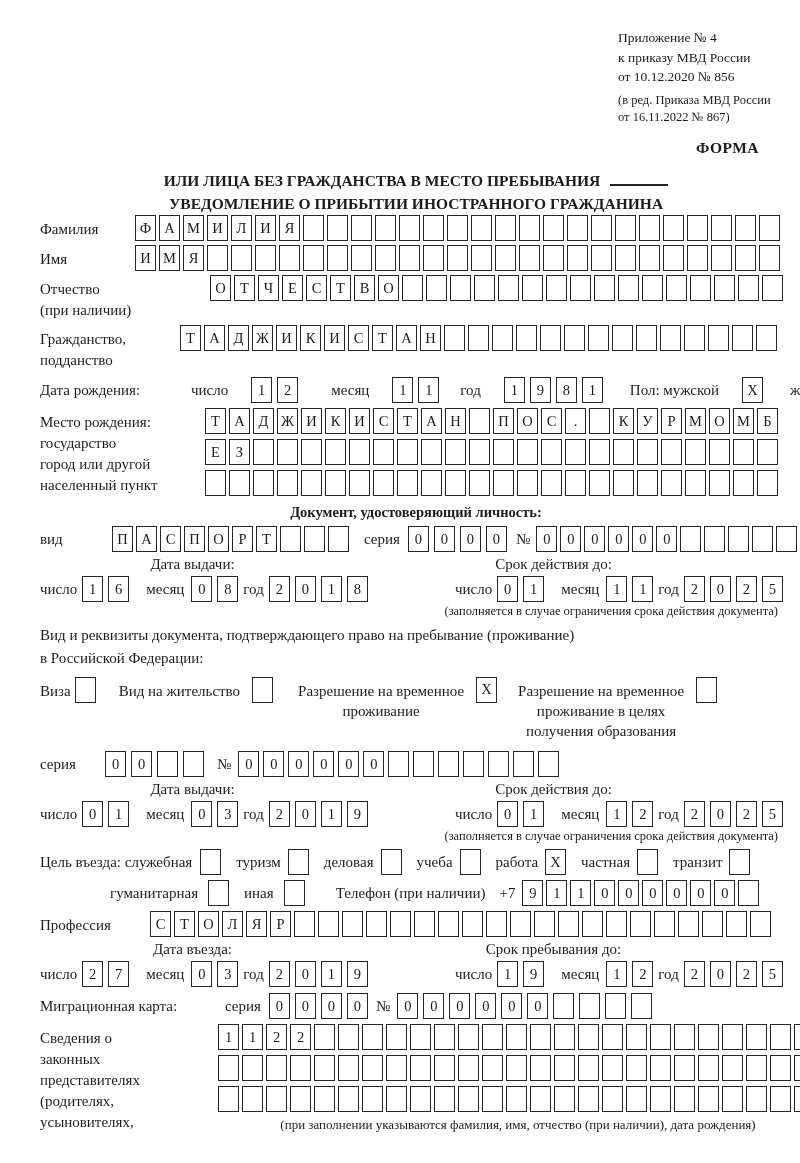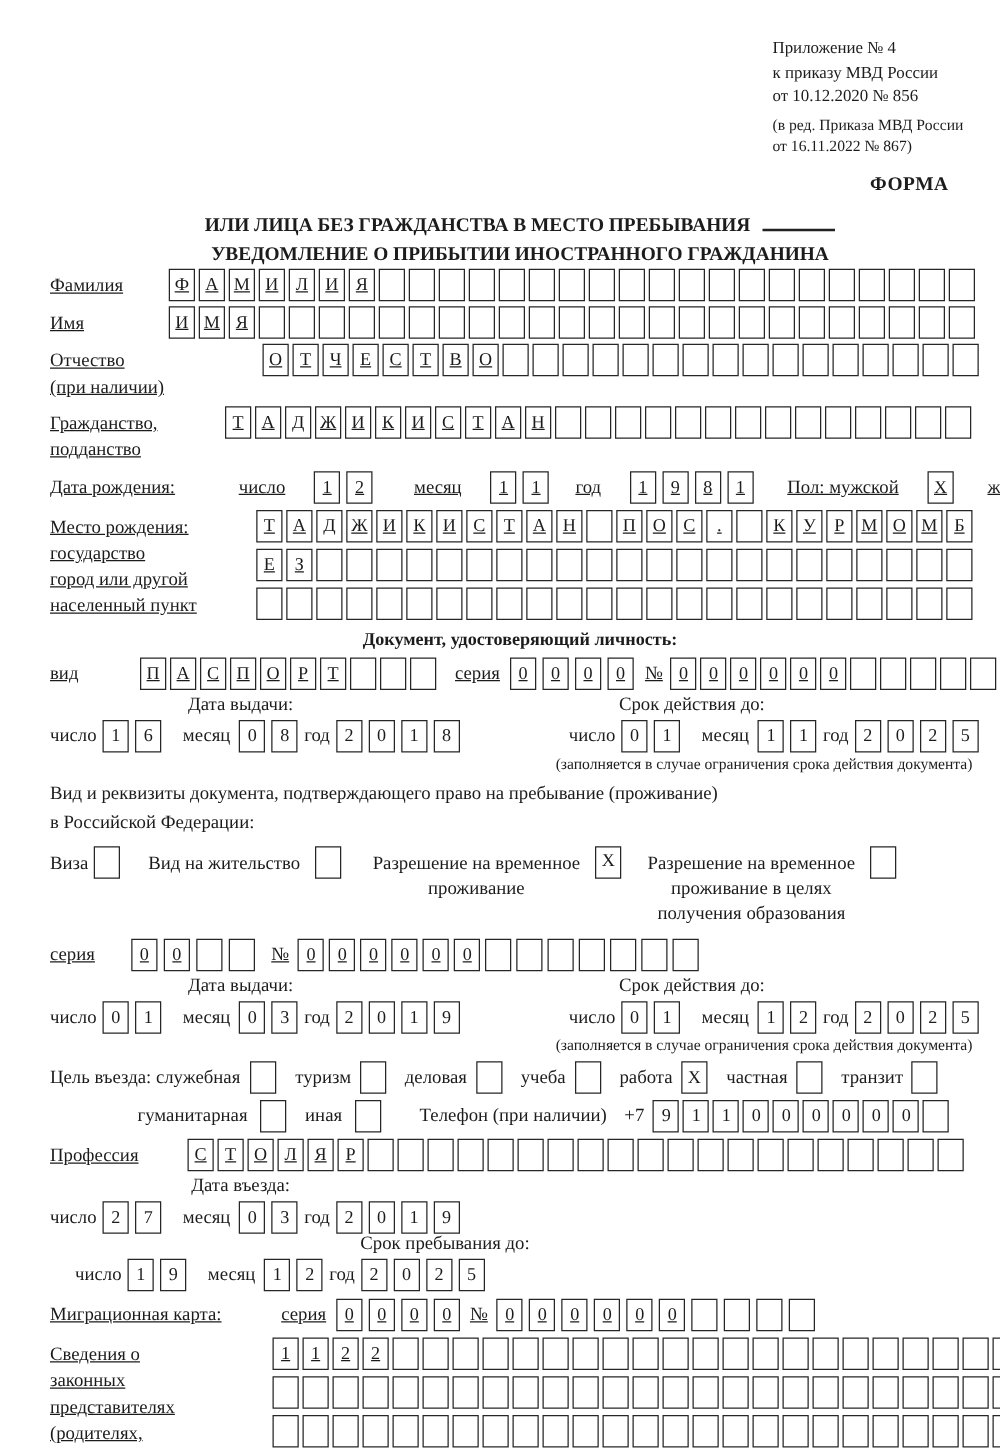--- a/index.html
+++ b/index.html
@@ -15,21 +15,21 @@
   .title-underline{display:inline-block;width:58px;border-bottom:2.2px solid #222;margin-left:10px;height:14px;}
   .section-h{text-align:center;font-weight:bold;font-size:15px;margin-top:16px;margin-bottom:12px;}
 
   
   .grid{display:flex;flex-wrap:nowrap;flex:none;}
   .cell{display:inline-flex;flex:none;align-items:center;justify-content:center;box-sizing:border-box;
         width:21px;height:26px;border:1.7px solid #262626;margin-right:3px;font-size:14.5px;background:#fff;}
   .gapped .cell{margin-right:5px;}
   .wide13 .cell{margin-right:4px;}
 
-  .row{display:flex;align-items:flex-start;margin-bottom:4px;text-decoration:underline;}
+  .row{display:flex;align-items:flex-start;margin-bottom:4px;}
   .lbl{font-size:15px;line-height:1.4;padding-top:4px;flex:none;}
   .inline-lbl{font-size:15px;flex:none;}
   .w95{width:95px;} .w170{width:170px;} .w140{width:140px;} .w165{width:165px;}
   .w110{width:110px;} .w138{width:138px;}
   .stack .grid{margin-bottom:5px;}
 
   .center-line{display:flex;align-items:center;}
   .center-line .inline-lbl{padding-right:7px;}
   .pad-l{padding-left:12px;}
 
@@ -628,21 +628,21 @@
         <span class="cell"></span>
         <span class="cell"></span>
         <span class="cell"></span>
         <span class="cell"></span>
         <span class="cell"></span>
         <span class="cell"></span>
         <span class="cell"></span>
       </div>
   </div>
 
-  <div class="dates-pair" style="margin-top:4px;flex-direction:column;">
+  <div class="dates-pair" style="margin-top:4px;">
     <div class="dp-left">
       <div class="dp-title">Дата въезда:</div>
       <div class="dp-line">
         <span class="inline-lbl" style="padding-right:5px;">число</span>
         <span class="grid gapped">
             <span class="cell">2</span>
             <span class="cell">7</span>
           </span>
         <span class="inline-lbl pad-l" style="padding-right:7px;">месяц</span>
         <span class="grid gapped">

